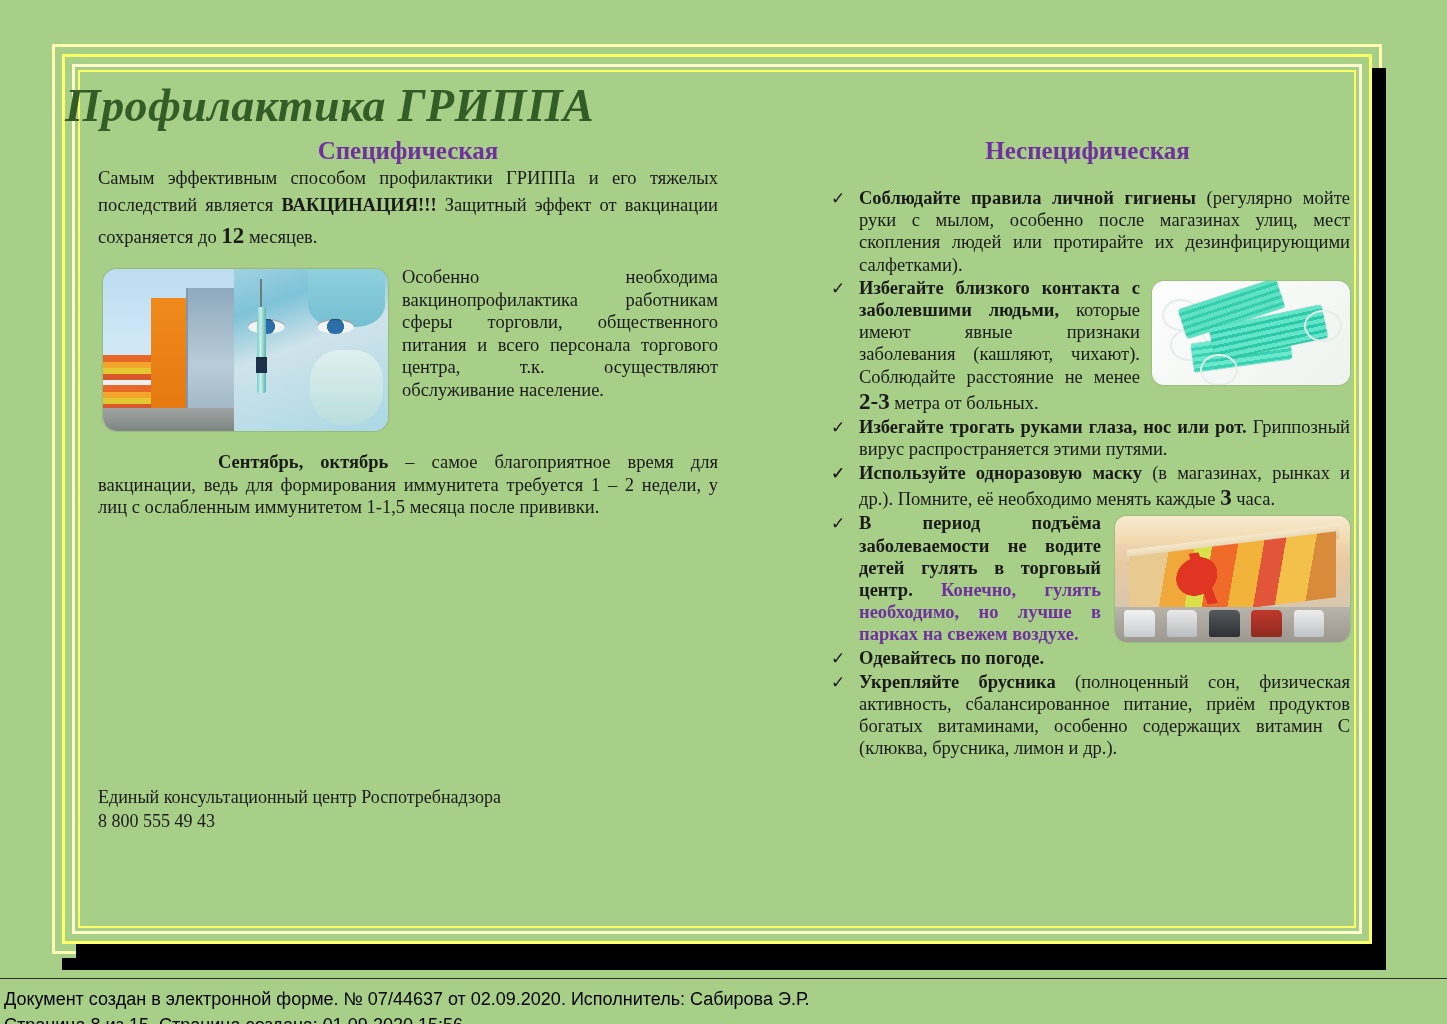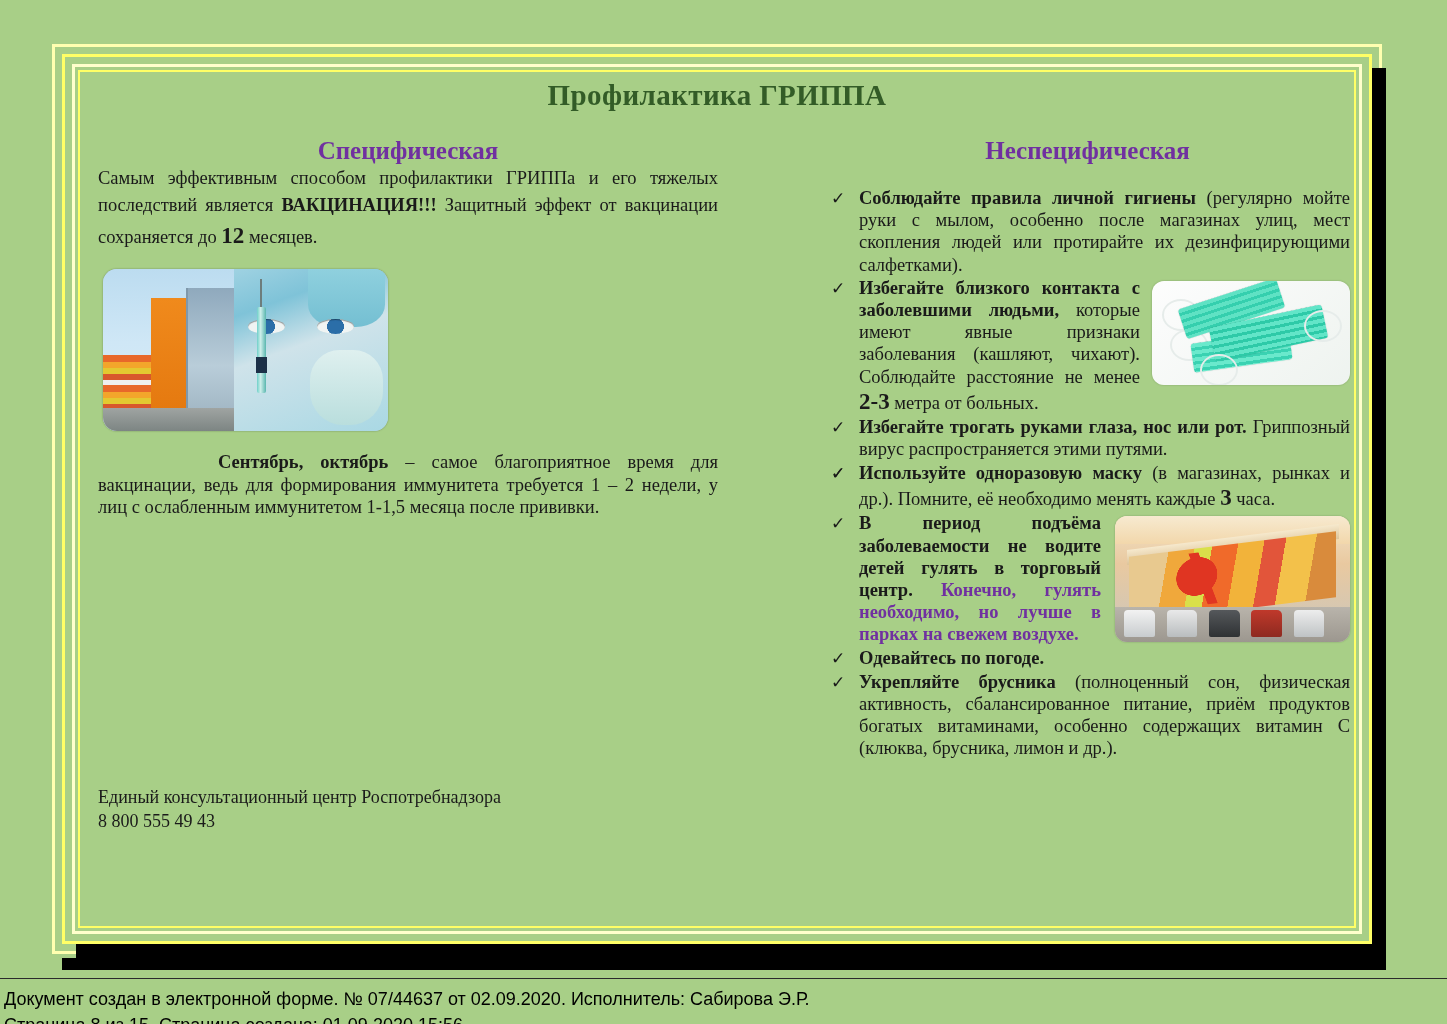--- a/index.html
+++ b/index.html
@@ -64,25 +64,26 @@
     box-sizing: border-box;
     pointer-events: none;
   }
 
   
   #poster-title {
     position: absolute;
     left: 0;
     top: 22px;
     width: 100%;
-    text-align: center;
-    font-size: 29px;
+    text-align: left;
+    font-size: 46px;
     font-weight: bold;
     color: #335c27;
     letter-spacing: 0.4px;
+    font-style: italic;
   }
 
   
   .column {
     position: absolute;
     top: 80px;
   }
   #col-left  { left: 33px;  width: 620px; }
   #col-right { left: 760px; width: 525px; }
 
@@ -360,20 +361,21 @@
           <div class="ph-mask"></div>
         </div>
         <div class="ph-eye l"></div>
         <div class="ph-eye r"></div>
         <div class="ph-syringe">
           <div class="needle"></div>
           <div class="barrel"></div>
           <div class="plunger"></div>
         </div>
       </div>
+      <p class="para">Особенно необходима вакцинопрофилактика работникам сферы торговли, общественного питания и всего персонала торгового центра, т.к. осуществляют обслуживание население.</p>
     </div>
 
     <p class="para" style="margin-top:14px;"><span style="display:inline-block;width:120px;"></span><b>Сентябрь, октябрь</b><span> – самое благоприятное время для вакцинации, ведь для формирования иммунитета требуется 1 – 2 недели, у лиц с ослабленным иммунитетом 1-1,5 месяца после прививки.</span></p>
   </div>
 
   <div id="consult-block">
     <div>Единый консультационный центр Роспотребнадзора</div>
     <div>8 800  555 49 43</div>
   </div>
 

